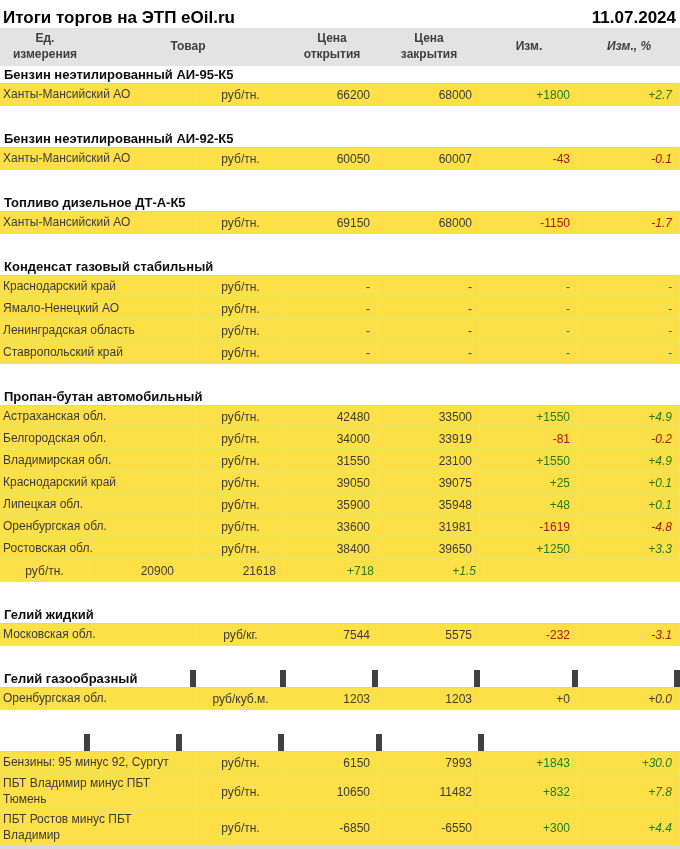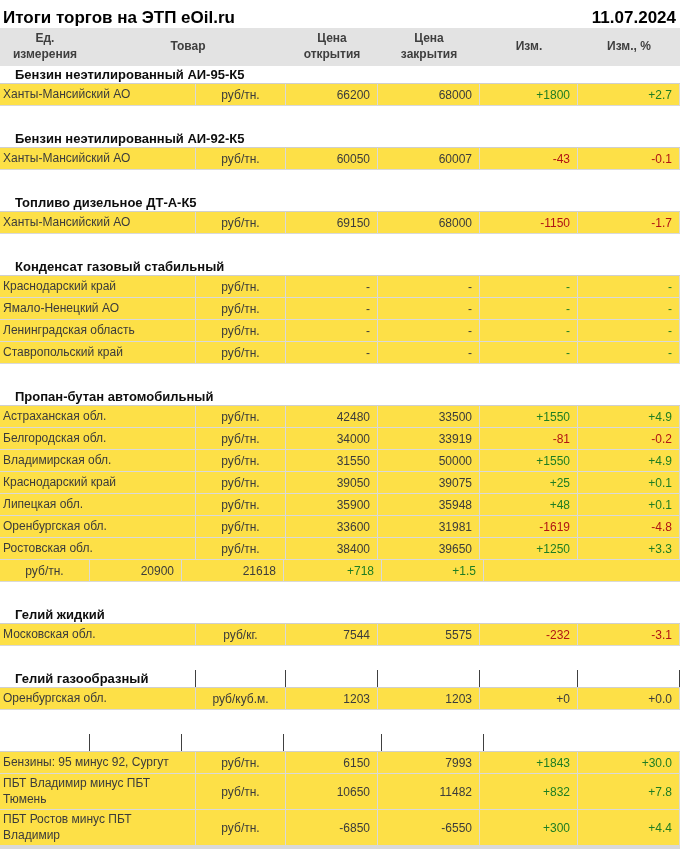--- a/index.html
+++ b/index.html
@@ -25,34 +25,34 @@
     font-weight:bold; font-size:12px; color:#3f3f3f; line-height:1.3;
     white-space:pre-line;
   }
 
   
   .col-0 { width:196px; }
   .col-1 { width:90px; }
   .col-2 { width:92px; }
   .col-3 { width:102px; }
   .col-4 { width:98px; }
-  .col-5 { width:102px; }
+  .col-5 { width:102px;font-style:italic; }
 
   
   .gap { height:24px; background:#fff; }
   .section-header {
     display:flex; align-items:stretch; height:18px;
     border-bottom:1px solid #cfcfcf;
     font-weight:bold; font-size:13px; color:#0d0d0d;
   }
   .section-header .title-cell {
-    display:flex; align-items:center; padding-left:15px; white-space:nowrap; overflow:visible;
+    display:flex; align-items:center; padding-left:4px; white-space:nowrap; overflow:visible;
   }
   .section-header.plain .title-cell { width:680px; }
-  .section-header.bordered .cell { border-right:1px solid #404040; }
+  .section-header.bordered .cell { border-right:6px solid #404040; }
 
   
   .row {
     display:flex; min-height:22px; border-bottom:1px solid #d9d9d9;
     font-size:12px; align-items:stretch; background:#fde047;
   }
   .row .cell {
     display:flex; align-items:center; border-right:1px solid #d9d9d9;
   }
   .cell.product { justify-content:flex-start; padding:2px 4px 2px 3px; line-height:1.3; }
@@ -176,21 +176,21 @@
         <div class="cell col-1 unit">руб/тн.</div>
         <div class="cell col-2 num">34000</div>
         <div class="cell col-3 num">33919</div>
         <div class="cell col-4 num down">-81</div>
         <div class="cell col-5 num down">-0.2</div>
       </div>
       <div class="row">
         <div class="cell col-0 product">Владимирская обл.</div>
         <div class="cell col-1 unit">руб/тн.</div>
         <div class="cell col-2 num">31550</div>
-        <div class="cell col-3 num">50000</div>
+        <div class="cell col-3 num">23100</div>
         <div class="cell col-4 num up">+1550</div>
         <div class="cell col-5 num up">+4.9</div>
       </div>
       <div class="row">
         <div class="cell col-0 product">Краснодарский край</div>
         <div class="cell col-1 unit">руб/тн.</div>
         <div class="cell col-2 num">39050</div>
         <div class="cell col-3 num">39075</div>
         <div class="cell col-4 num up">+25</div>
         <div class="cell col-5 num up">+0.1</div>

